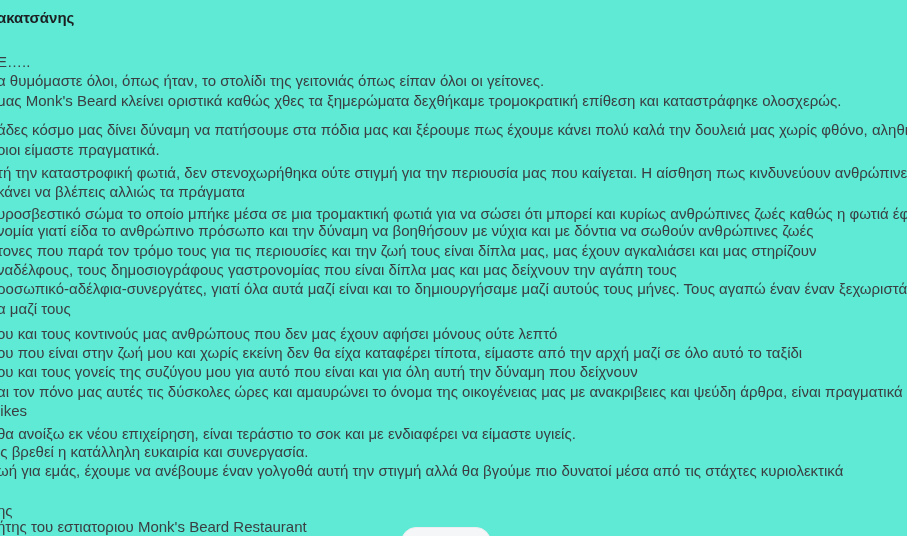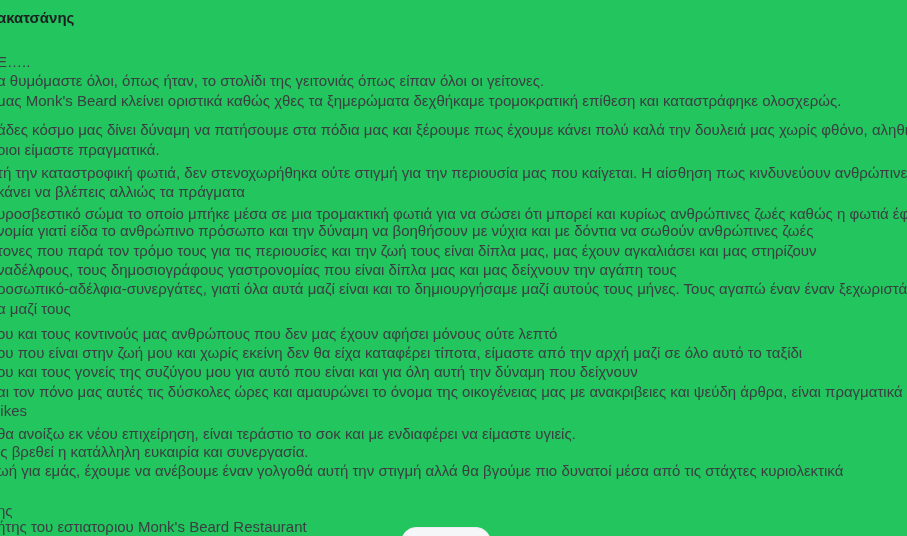--- a/index.html
+++ b/index.html
@@ -5,21 +5,21 @@
   html, body {
     margin: 0;
     padding: 0;
     background: #ffffff;
   }
   .page {
     position: relative;
     width: 907px;
     height: 536px;
     overflow: hidden;
-    background: #22c55e;
+    background: #5eead4;
     font-family: "Liberation Sans", "DejaVu Sans", sans-serif;
   }
   .author {
     position: absolute;
     left: -3px;
     top: 9px;
     margin: 0;
     font-size: 15px;
     font-weight: 700;
     color: #1c1e21;

